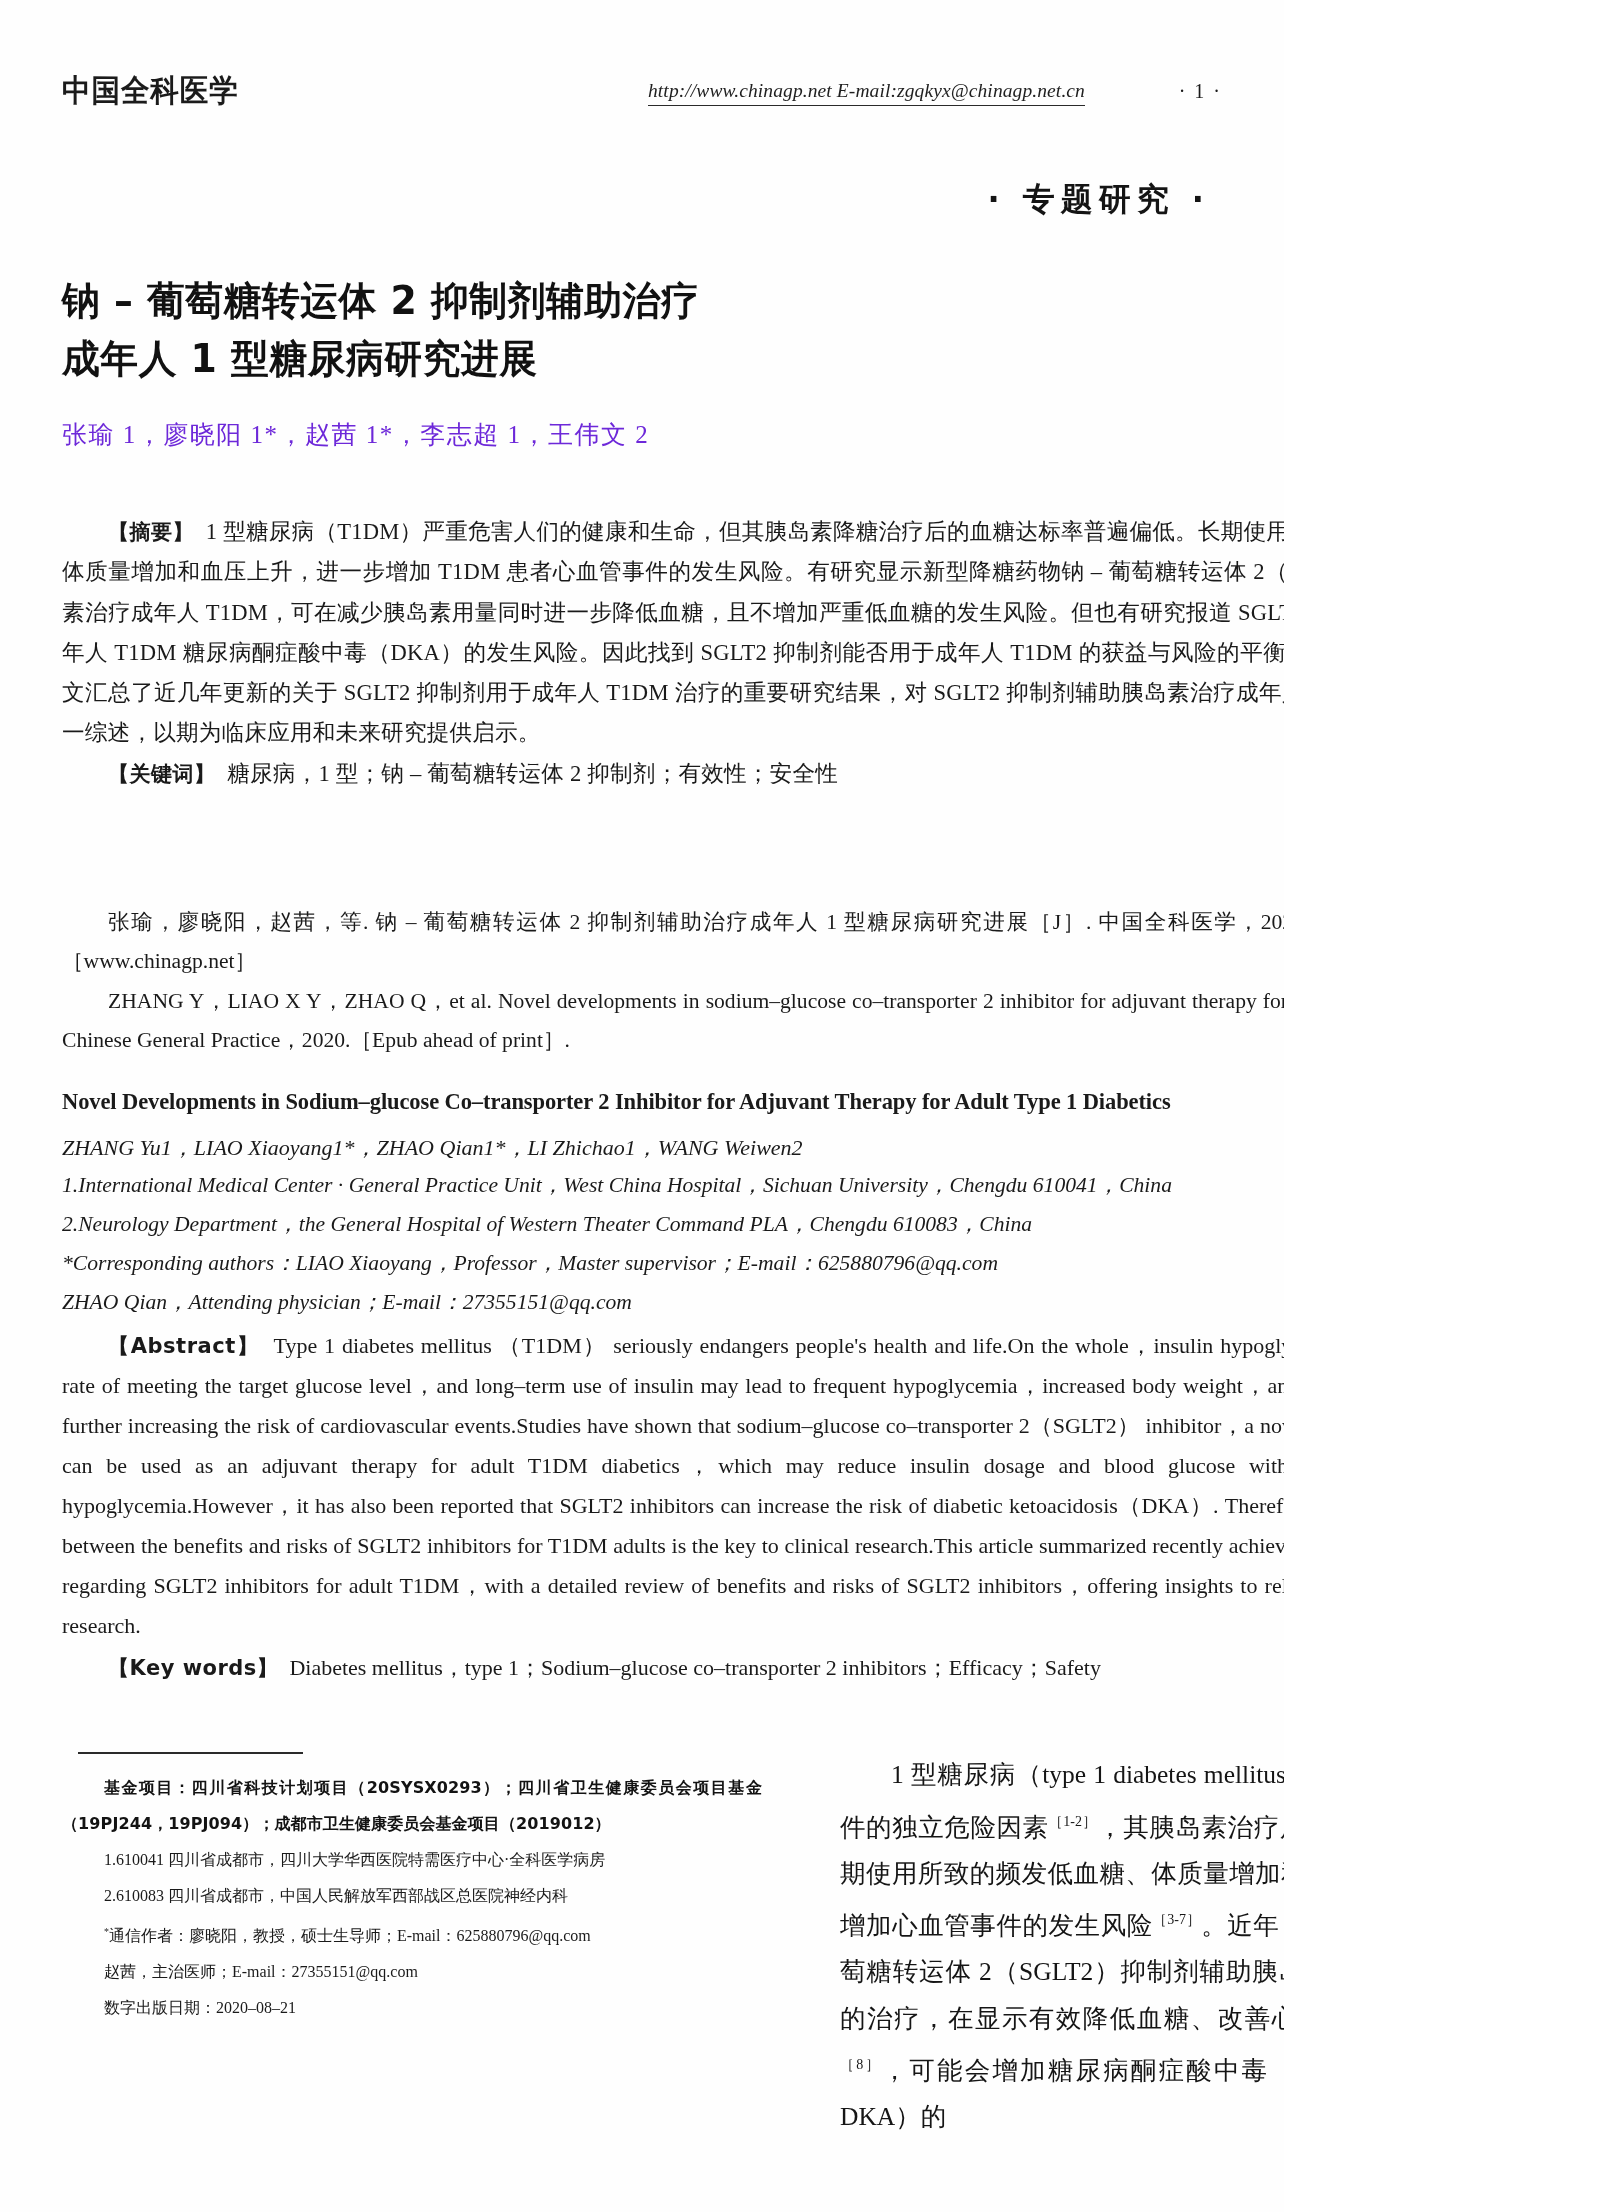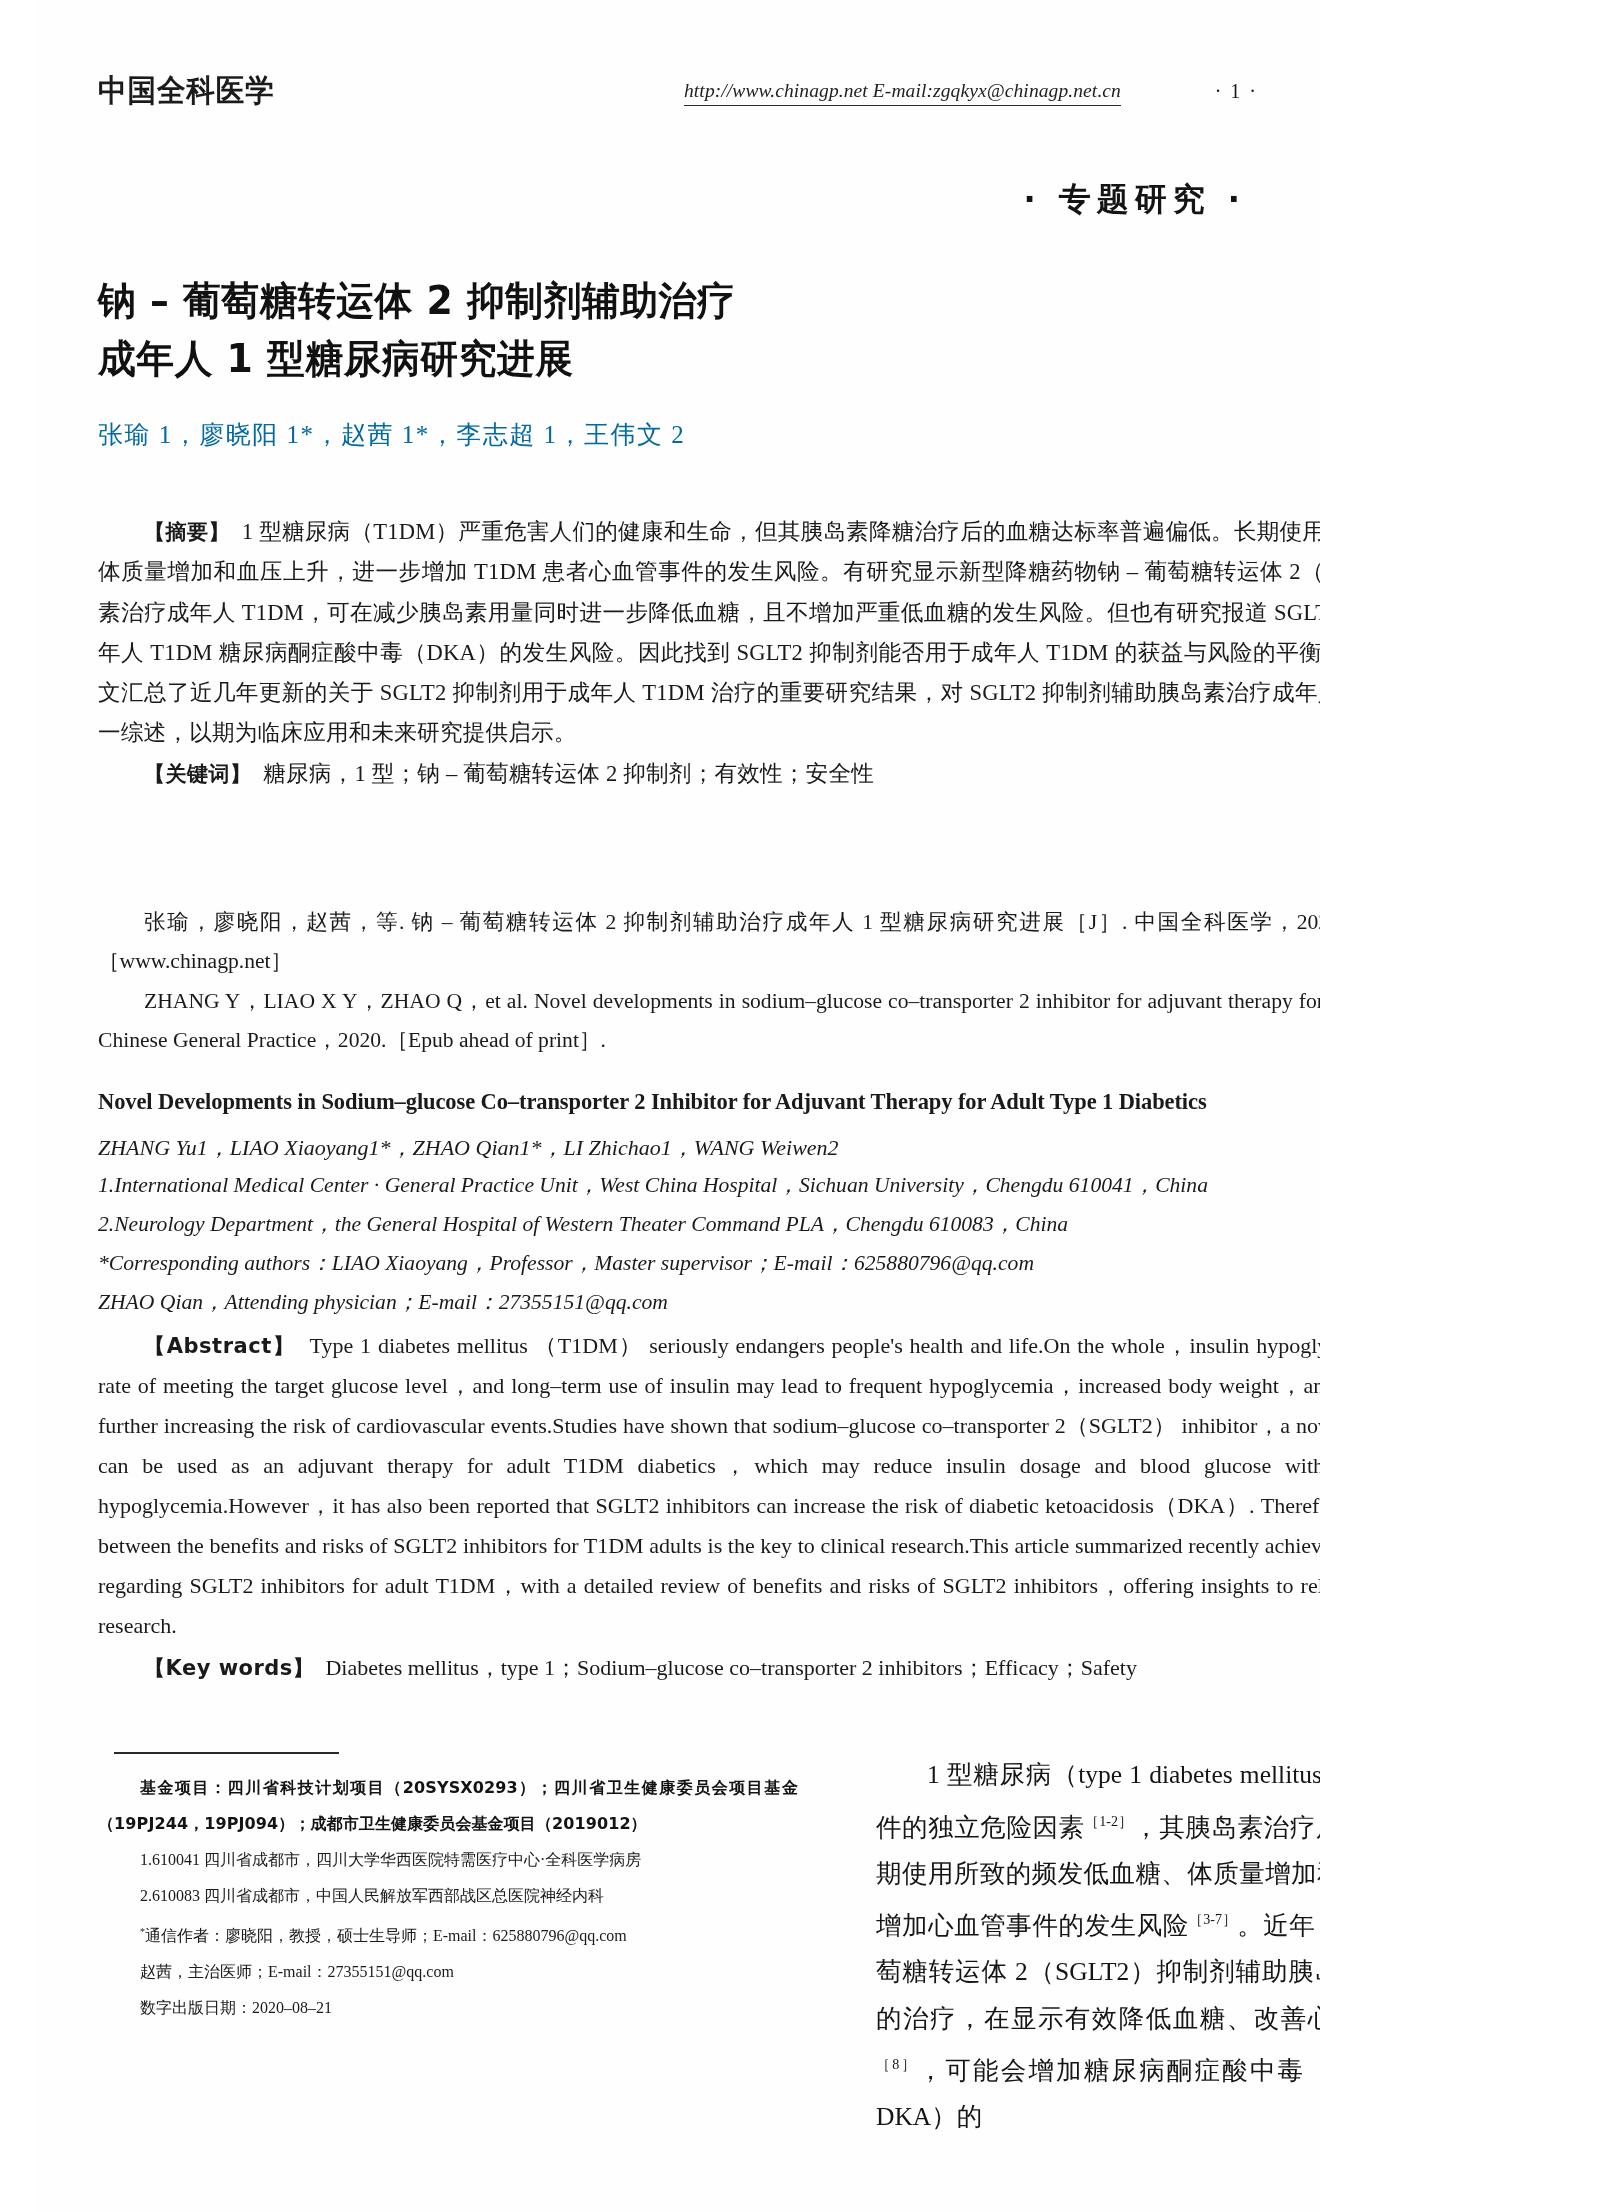--- a/index.html
+++ b/index.html
@@ -11,21 +11,20 @@
     font-family: "Liberation Serif", "DejaVu Serif", serif;
     color: #1a1a1a;
   }
   .page {
     position: relative;
     width: 1284px;
     height: 2212px;
     background: #fefefe;
     box-sizing: border-box;
     overflow: hidden;
-    margin-left: 36px;
   }
 
   
   .runhead {
     position: absolute;
     left: 62px;
     top: 62px;
     right: 62px;
     height: 60px;
   }
@@ -92,21 +91,21 @@
     color: #111111;
     margin: 0;
     transform: scaleX(0.97);
     transform-origin: left top;
   }
   .authors-cn {
     margin-top: 30px;
     font-family: "Liberation Serif", "DejaVu Serif", serif;
     font-size: 25px;
     letter-spacing: 1.5px;
-    color: #0369a1;
+    color: #6d28d9;
   }
 
   
   .abs-cn {
     position: absolute;
     left: 62px;
     top: 512px;
     width: 1478px;
     font-size: 22.6px;
     line-height: 40.3px;

